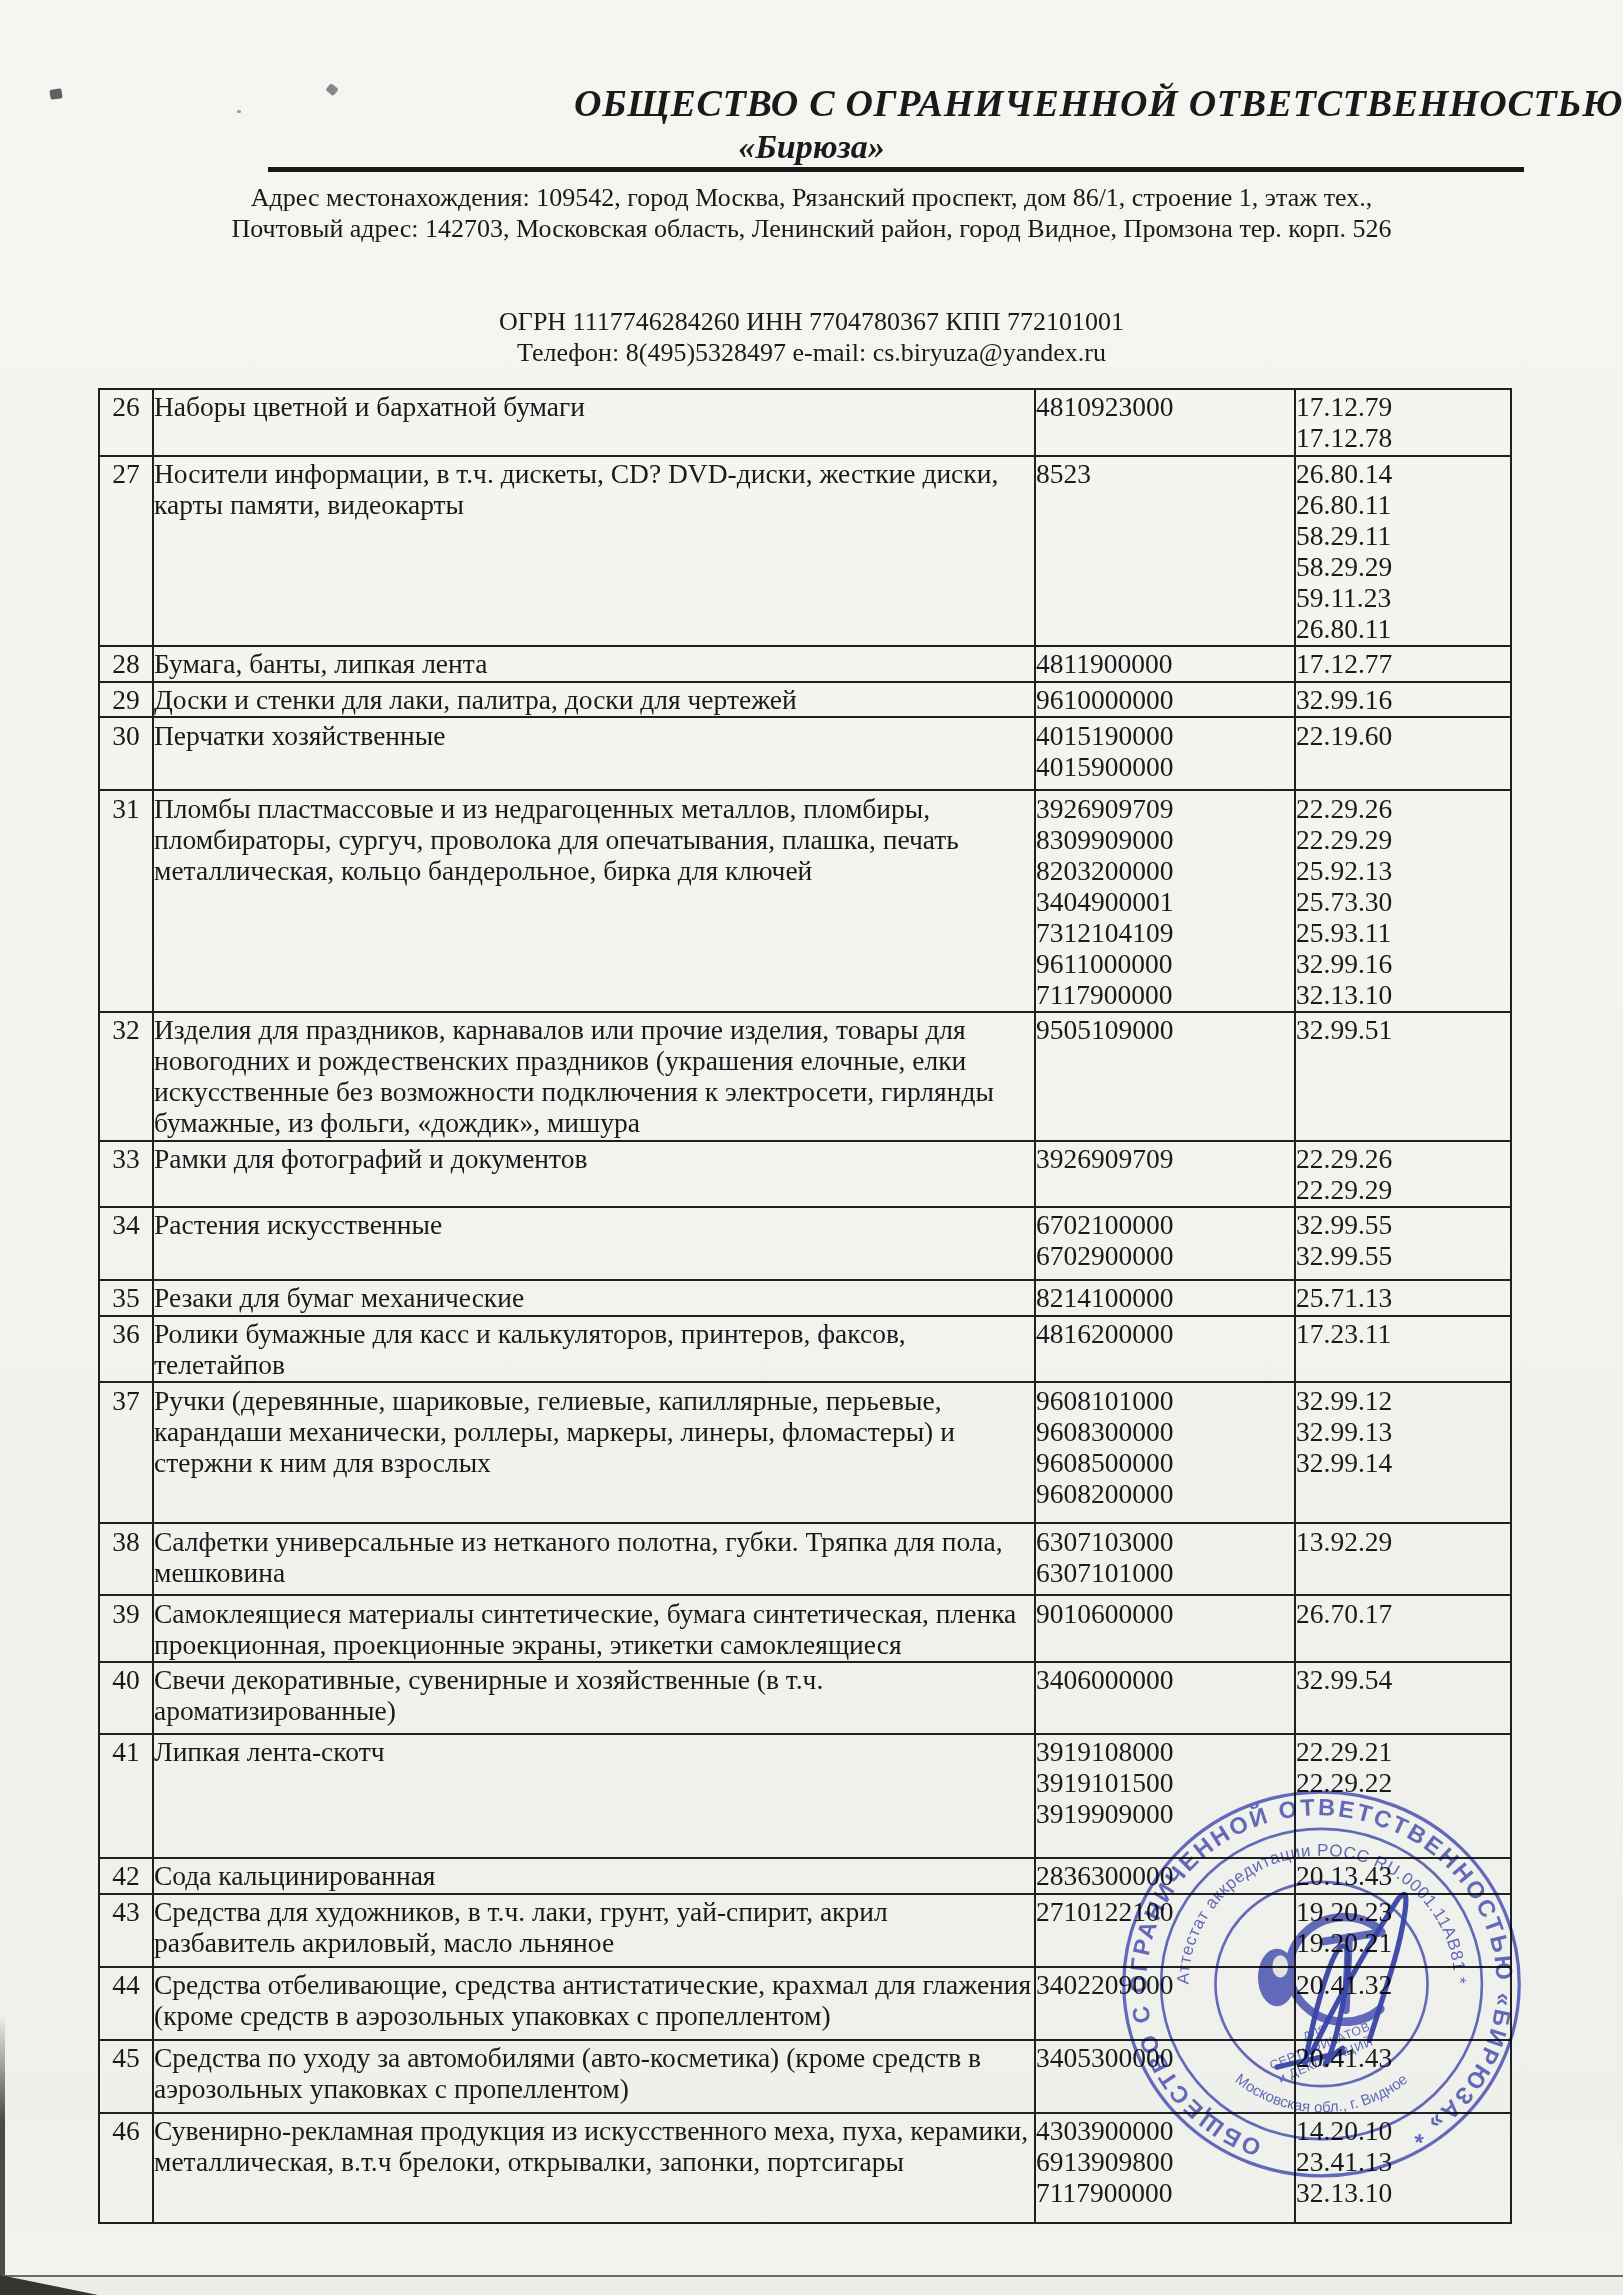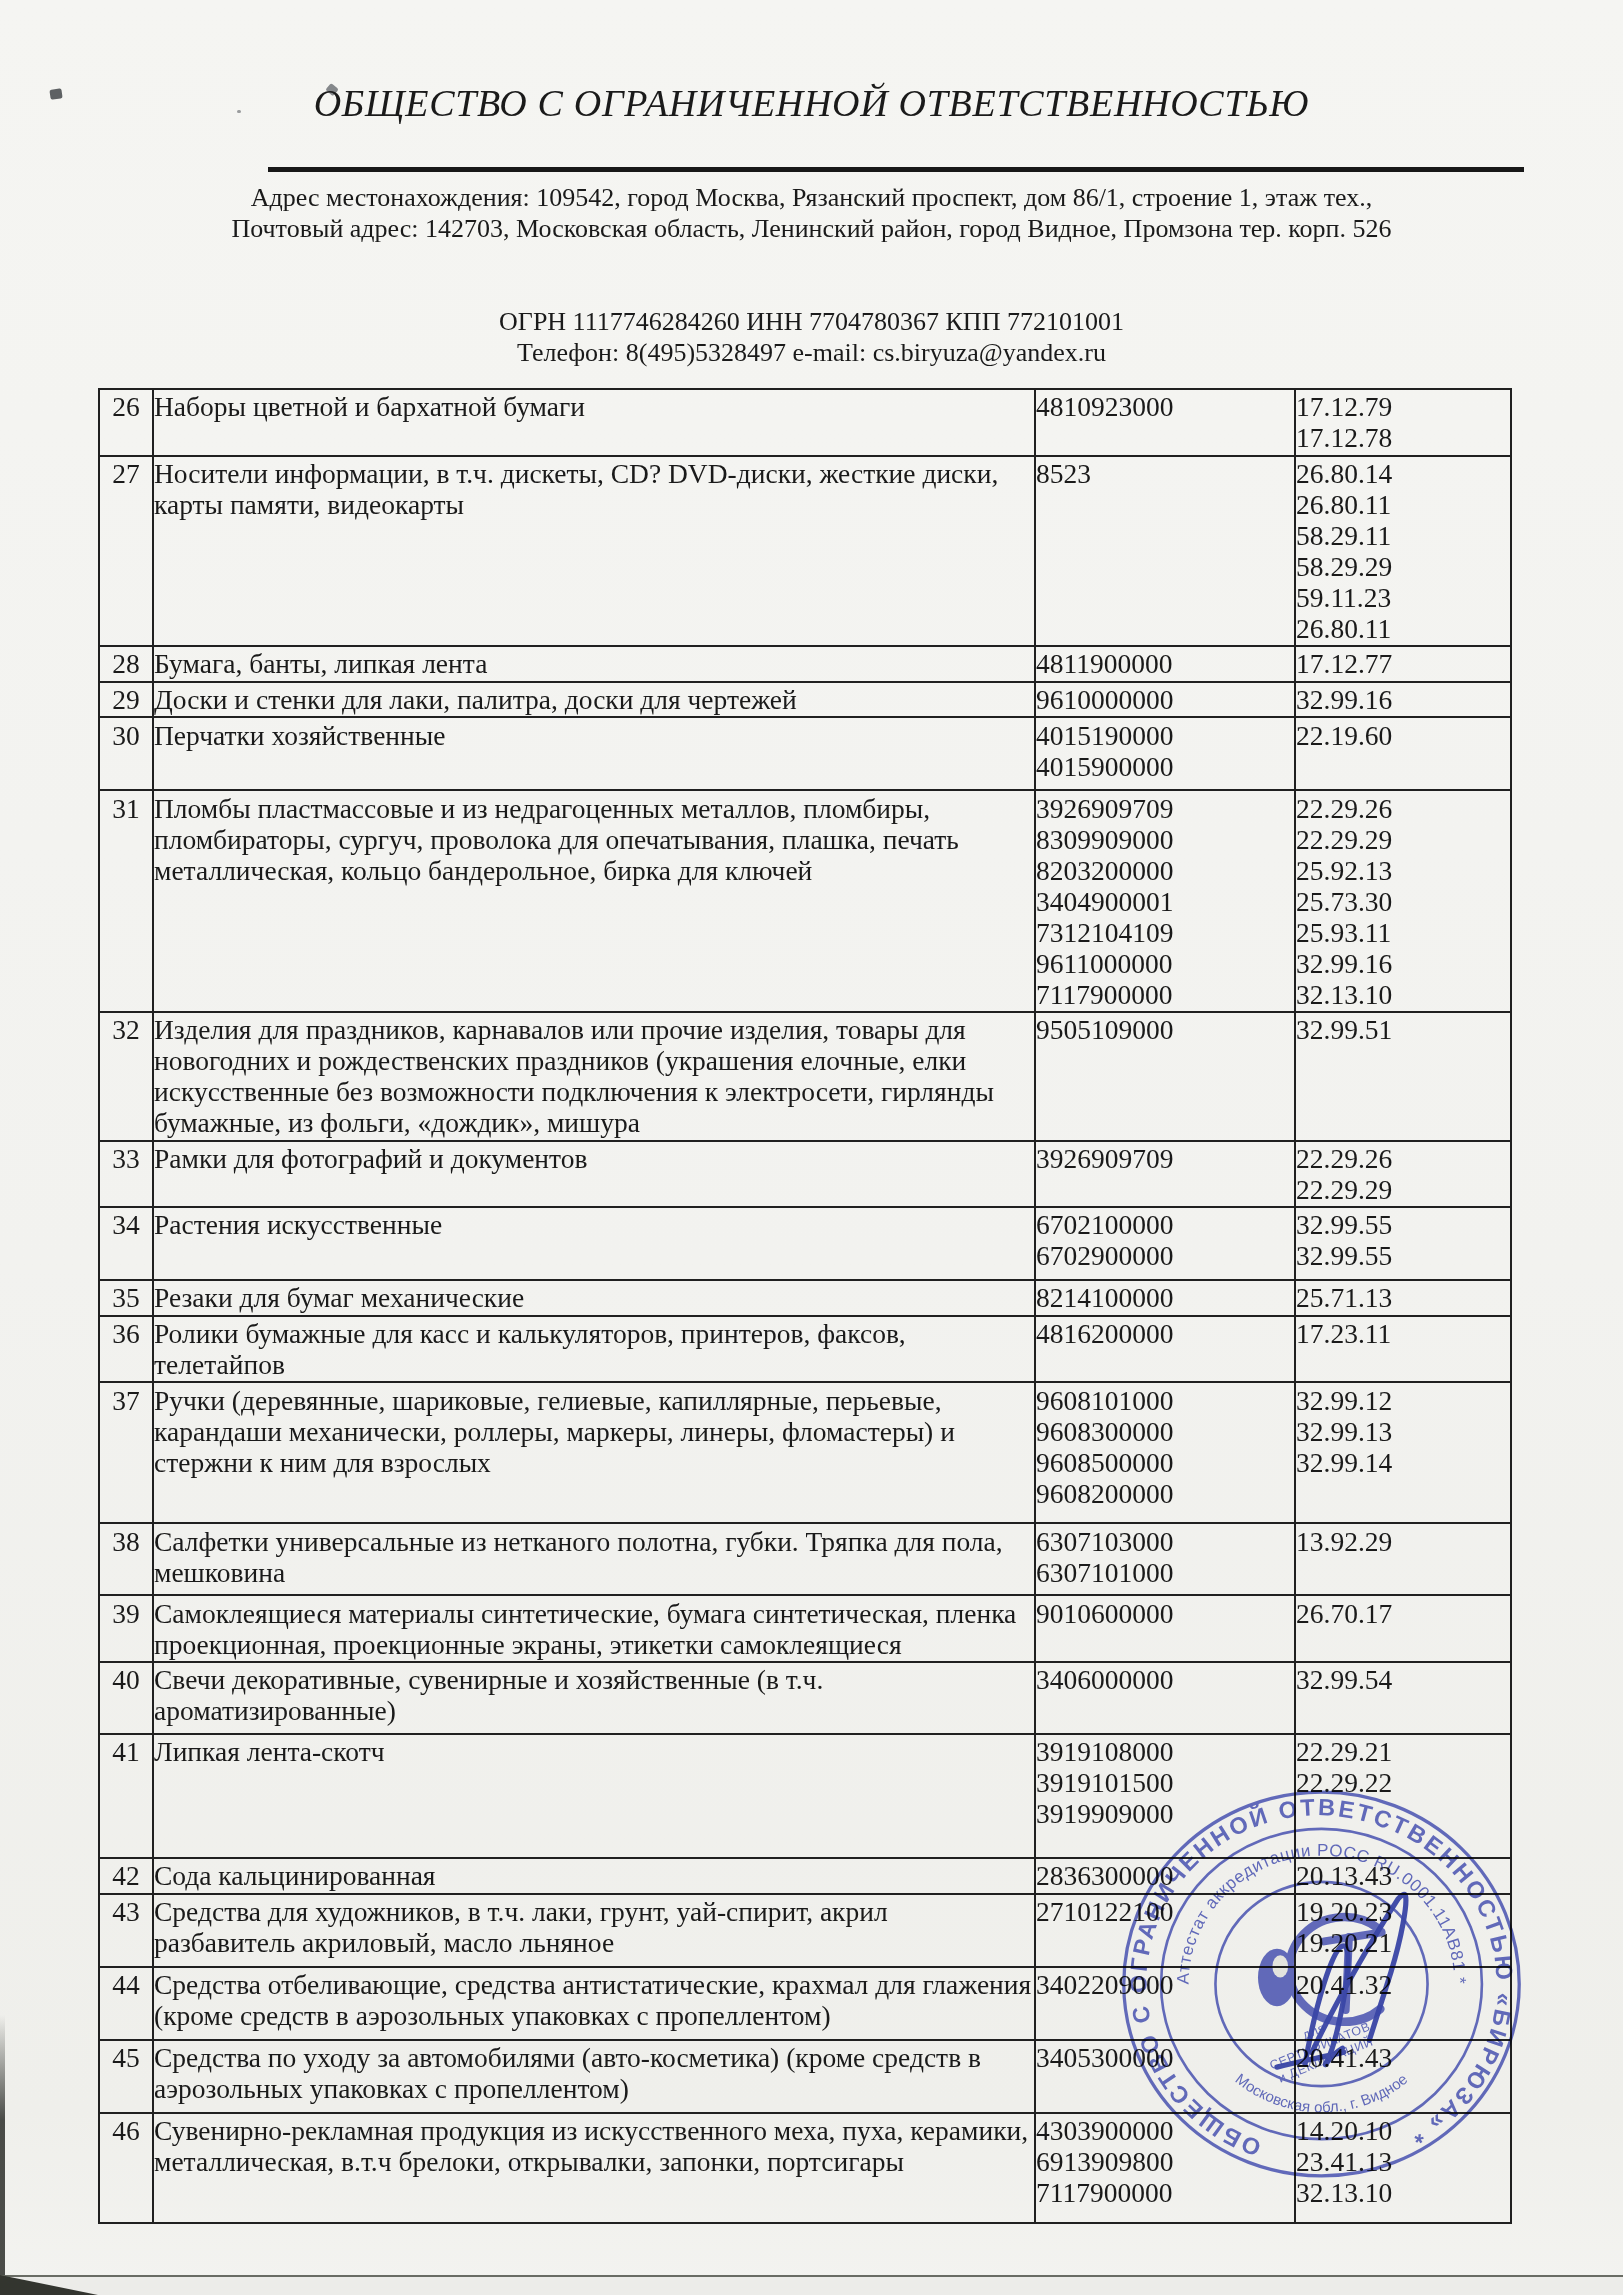--- a/index.html
+++ b/index.html
@@ -16,21 +16,21 @@
   .speck.s1{left:50px;top:89px;width:12.4px;height:9.8px;transform:rotate(-8deg);}
   .speck.s2{left:327px;top:85px;width:9.8px;height:9.2px;background:#85888b;transform:rotate(40deg);}
   .speck.s3{left:237px;top:110px;width:3.9px;height:3.3px;background:#9a9c9e;}
   .scan-bottom-line{position:absolute;left:0;top:2275px;width:1623px;height:2.6px;background:#696c64;}
   .scan-bottom-area{position:absolute;left:0;top:2277px;width:1623px;height:18.3px;background:#ecece9;}
   .scan-left-strip{position:absolute;left:0;top:2015px;width:5.2px;height:262px;background:linear-gradient(180deg,rgba(45,47,43,0),rgba(45,47,43,.85) 40%);}
   .scan-corner{position:absolute;left:0;top:2275px;width:0;height:0;border-bottom:20px solid #33352f;border-right:98px solid transparent;}
 
   
   .hdr{position:absolute;left:0;top:82px;width:1623px;text-align:center;}
-  .title1{font-size:38px;line-height:42px;font-weight:normal;font-style:italic;letter-spacing:0.7px;}
+  .title1{font-size:38px;line-height:42px;font-weight:bold;font-style:italic;letter-spacing:0.7px;text-align:right;}
   .title2{font-size:34px;line-height:38px;font-weight:bold;font-style:italic;margin-top:3.9px;}
   .rule{position:absolute;left:268px;top:167px;width:1256px;height:4.6px;background:#181818;}
   .addr{position:absolute;left:0;top:182px;width:1623px;text-align:center;font-size:26px;line-height:31px;}
   .reg{position:absolute;left:0;top:306px;width:1623px;text-align:center;font-size:26px;line-height:31px;}
 
   
   table.goods{
     position:absolute;left:98px;top:388px;width:1412px;
     border-collapse:collapse;table-layout:fixed;
     border:2.6px solid #202020;
@@ -52,20 +52,21 @@
 <body>
 
 <div class="page">
 
   <div class="speck s1"></div>
   <div class="speck s2"></div>
   <div class="speck s3"></div>
 
   <div class="hdr">
     <div class="title1">ОБЩЕСТВО С ОГРАНИЧЕННОЙ ОТВЕТСТВЕННОСТЬЮ</div>
+    <div class="title2">«Бирюза»</div>
   </div>
   <div class="rule"></div>
 
   <div class="addr">
     <div>Адрес местонахождения: 109542, город Москва, Рязанский проспект, дом 86/1, строение 1, этаж тех.,</div>
     <div>Почтовый адрес: 142703, Московская область, Ленинский район, город Видное, Промзона тер. корп. 526</div>
   </div>
 
   <div class="reg">
     <div>ОГРН 1117746284260 ИНН 7704780367 КПП 772101001</div>

